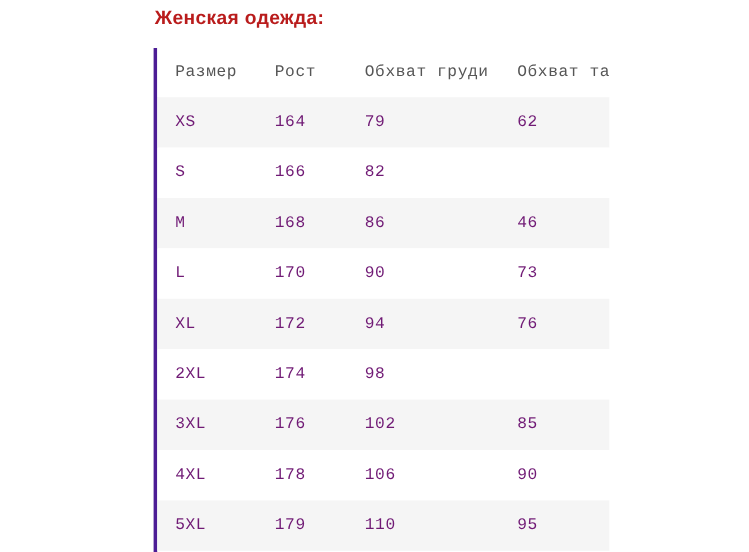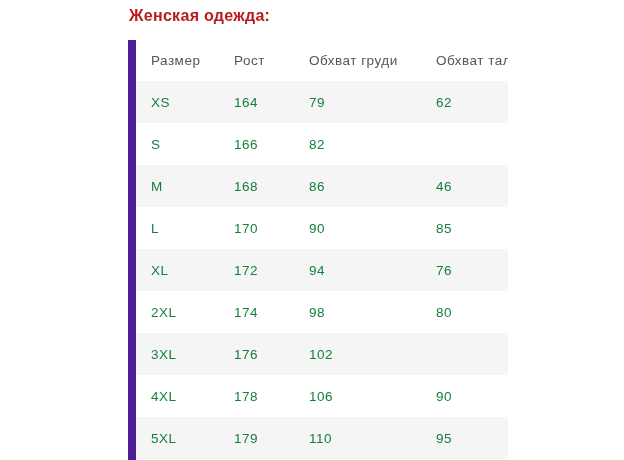--- a/index.html
+++ b/index.html
@@ -23,42 +23,43 @@
     color: #b91c1c;
     letter-spacing: 0.3px;
     white-space: nowrap;
   }
   .size-table {
     position: absolute;
     left: 128px;
     top: 40px;
     width: 380px;
     height: 420px;
-    border-left: 8px solid #4c1d95;
+    border-left: 3px solid #4c1d95;
     overflow: hidden;
     box-sizing: border-box;
+    font-family: Liberation Mono, monospace;
   }
   .row {
     display: grid;
     grid-template-columns: 83px 75px 127px auto;
     padding-left: 15px;
     align-items: center;
     height: 42px;
     white-space: nowrap;
     background: #ffffff;
   }
   .row.header-row {
     height: 41px;
   }
   .row.alt {
     background: #f5f5f5;
   }
   .cell {
     font-size: 13.5px;
-    color: #15803d;
+    color: #701a75;
     letter-spacing: 0.5px;
     overflow: hidden;
   }
   .header-row .cell {
     color: #565656;
   }
 </style>
 </head>
 <body>
 
@@ -90,41 +91,41 @@
     <div class="cell">M</div>
     <div class="cell">168</div>
     <div class="cell">86</div>
     <div class="cell">46</div>
   </div>
 
   <div class="row">
     <div class="cell">L</div>
     <div class="cell">170</div>
     <div class="cell">90</div>
-    <div class="cell">85</div>
+    <div class="cell">73</div>
   </div>
 
   <div class="row alt">
     <div class="cell">XL</div>
     <div class="cell">172</div>
     <div class="cell">94</div>
     <div class="cell">76</div>
   </div>
 
   <div class="row">
     <div class="cell">2XL</div>
     <div class="cell">174</div>
     <div class="cell">98</div>
-    <div class="cell">80</div>
   </div>
 
   <div class="row alt">
     <div class="cell">3XL</div>
     <div class="cell">176</div>
     <div class="cell">102</div>
+    <div class="cell">85</div>
   </div>
 
   <div class="row">
     <div class="cell">4XL</div>
     <div class="cell">178</div>
     <div class="cell">106</div>
     <div class="cell">90</div>
   </div>
 
   <div class="row alt">

